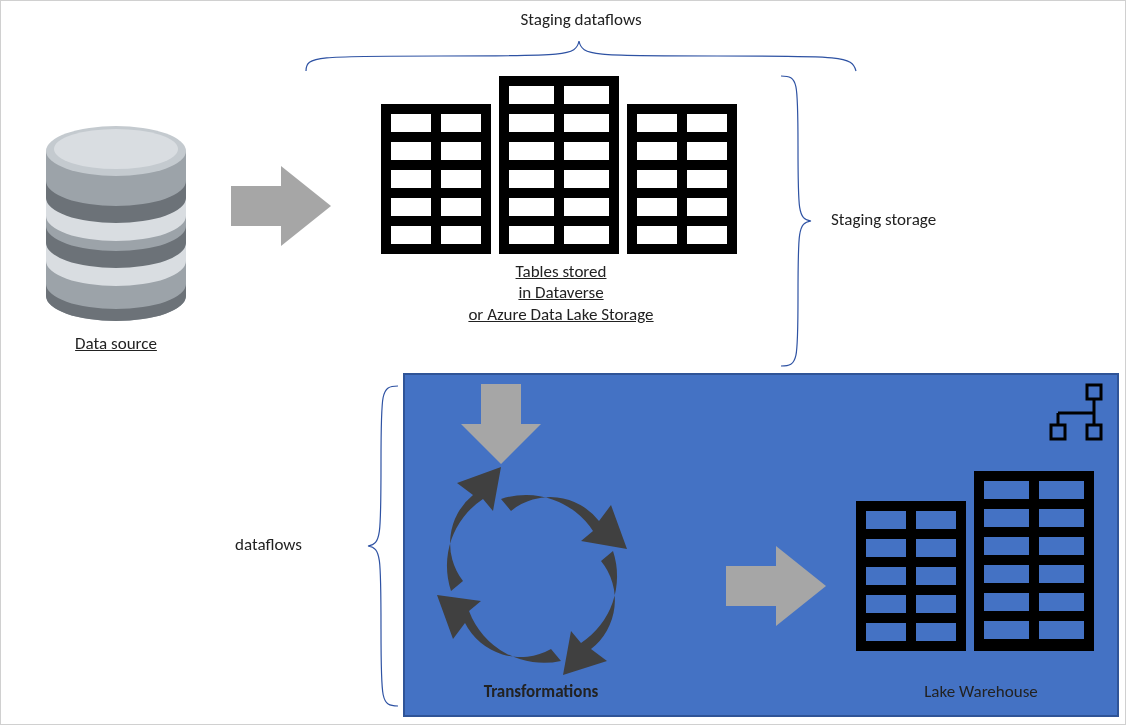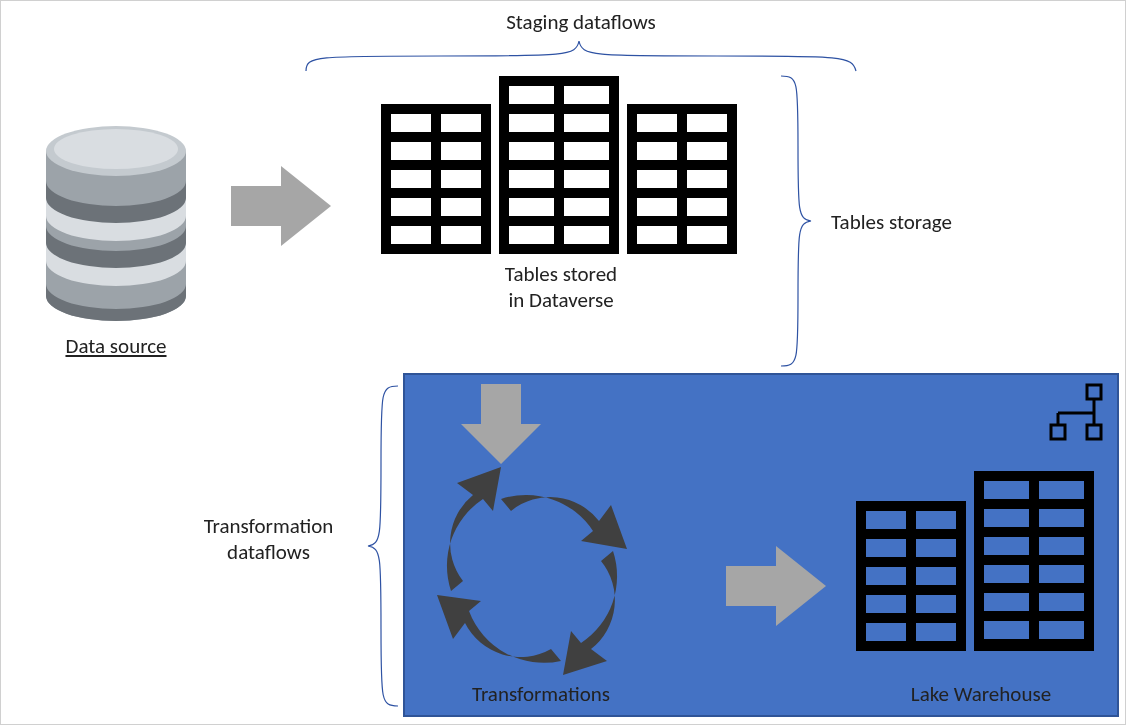--- a/index.html
+++ b/index.html
@@ -8,21 +8,21 @@
     background: #ffffff;
     width: 1126px;
     height: 725px;
     position: relative;
     overflow: hidden;
     border: 1px solid #d0d0d0;
   }
   .label {
     position: absolute;
     color: #222;
-    font-size: 21px;
+    font-size: 17px;
     text-align: center;
     line-height: 1.25;
   }
   svg { position: absolute; }
 </style>
 </head>
 <body>
 
 <div class="label" style="left:370px; top:8px; width:420px;">Staging dataflows</div>
 
@@ -97,29 +97,30 @@
       <rect x="10" y="66" width="40" height="18"></rect>
         <rect x="60" y="66" width="40" height="18"></rect>
       <rect x="10" y="94" width="40" height="18"></rect>
         <rect x="60" y="94" width="40" height="18"></rect>
       <rect x="10" y="122" width="40" height="18"></rect>
         <rect x="60" y="122" width="40" height="18"></rect>
     </g>
   </g>
 </svg>
 
-<div class="label" style="left:400px; top:260px; width:320px;">
+<div class="label" style="left:400px; top:260px; width:320px;text-decoration:underline;">
   <span>Tables stored</span><br>
   <span>in Dataverse</span><br>
+  <span>or Azure Data Lake Storage</span>
 </div>
 
 <svg width="40" height="300" style="left:775px; top:70px;" viewBox="0 0 40 300" fill="none">
   <path d="M5 5 C22 5 22 10 22 75 C22 140 22 148 35 150 C22 152 22 160 22 225 C22 290 22 295 5 295" stroke="#2E52A3" stroke-width="1.2" fill="none"></path>
 </svg>
-<div class="label" style="left:830px; top:208px; width:200px; text-align:left;">Tables storage</div>
+<div class="label" style="left:830px; top:208px; width:200px; text-align:left;">Staging storage</div>
 
 <svg width="716" height="344" style="left:402px; top:372px;" viewBox="0 0 716 344">
   <rect x="1" y="1" width="714" height="342" fill="#4472C4" stroke="#2F5497" stroke-width="2"></rect>
 </svg>
 
 <svg width="60" height="60" style="left:1048px; top:382px;" viewBox="0 0 60 60">
   <g stroke="#000" stroke-width="3" fill="#4472C4">
     <rect x="38" y="2" width="14" height="14"></rect>
     <rect x="2" y="42" width="14" height="14"></rect>
     <rect x="38" y="42" width="14" height="14"></rect>
@@ -140,21 +141,21 @@
     <path d="M85 30 A70 70 0 0 1 165 70 L150 78 L190 92 L178 50 L165 70 A70 70 0 0 0 85 30 Z" opacity="0"></path>
     <path d="M70 38 A80 80 0 0 1 162 70 L150 80 L196 88 L180 44 L168 60 A62 62 0 0 0 80 50 Z"></path>
 
     <path d="M182 90 A80 80 0 0 1 150 182 L140 170 L132 214 L176 200 L160 188 A62 62 0 0 0 170 100 Z"></path>
 
     <path d="M130 200 A80 80 0 0 1 38 150 L50 140 L6 134 L22 178 L34 162 A62 62 0 0 0 120 188 Z"></path>
 
     <path d="M20 130 A80 80 0 0 1 52 38 L62 50 L70 6 L26 22 L42 34 A62 62 0 0 0 32 120 Z"></path>
   </g>
 </svg>
-<div class="label" style="left:425px; top:680px; width:230px;">Transformations</div>
+<div class="label" style="left:425px; top:680px; width:230px;font-weight:bold;">Transformations</div>
 
 <svg width="110" height="90" style="left:720px; top:540px;" viewBox="0 0 110 90">
   <path d="M5 25 L55 25 L55 5 L105 45 L55 85 L55 65 L5 65 Z" fill="#A6A6A6"></path>
 </svg>
 
 <svg width="250" height="200" style="left:855px; top:470px;" viewBox="0 0 250 200">
 
   <g transform="translate(0,30)">
     <rect x="0" y="0" width="110" height="150" fill="#000"></rect>
     <g fill="#4472C4">
@@ -188,15 +189,15 @@
         <rect x="65" y="150" width="45" height="18"></rect>
     </g>
   </g>
 </svg>
 <div class="label" style="left:855px; top:680px; width:250px;">Lake Warehouse</div>
 
 <svg width="40" height="330" style="left:362px; top:380px;" viewBox="0 0 40 330" fill="none">
   <path d="M35 5 C18 5 18 10 18 82 C18 155 18 163 5 165 C18 167 18 175 18 248 C18 320 18 325 35 325" stroke="#2E52A3" stroke-width="1.2" fill="none"></path>
 </svg>
 <div class="label" style="left:175px; top:512px; width:185px;">
-  <span>Transformation</span><br>
+  <br>
   <span>dataflows</span>
 </div>
 
 </body></html>

